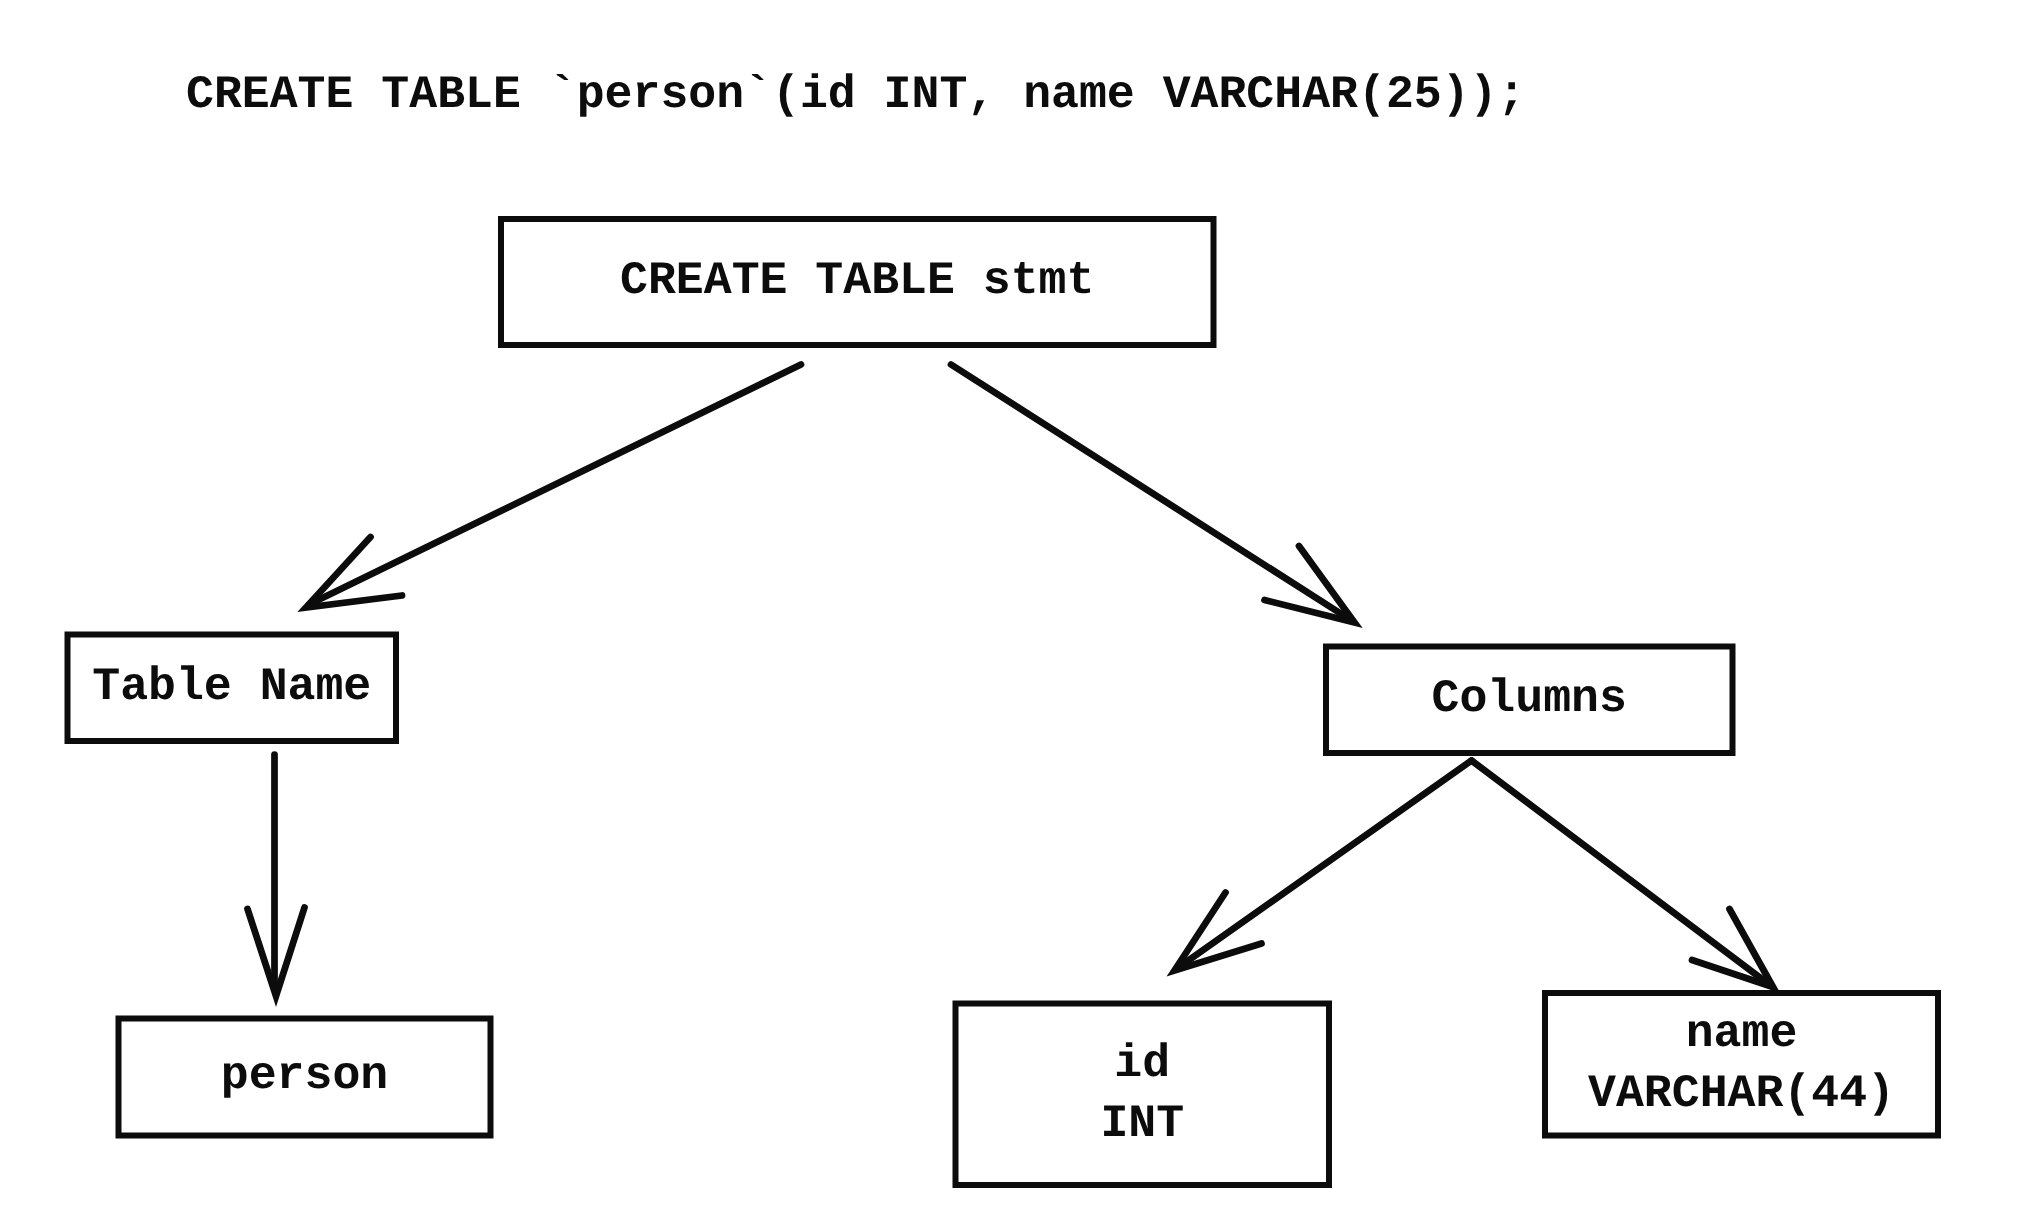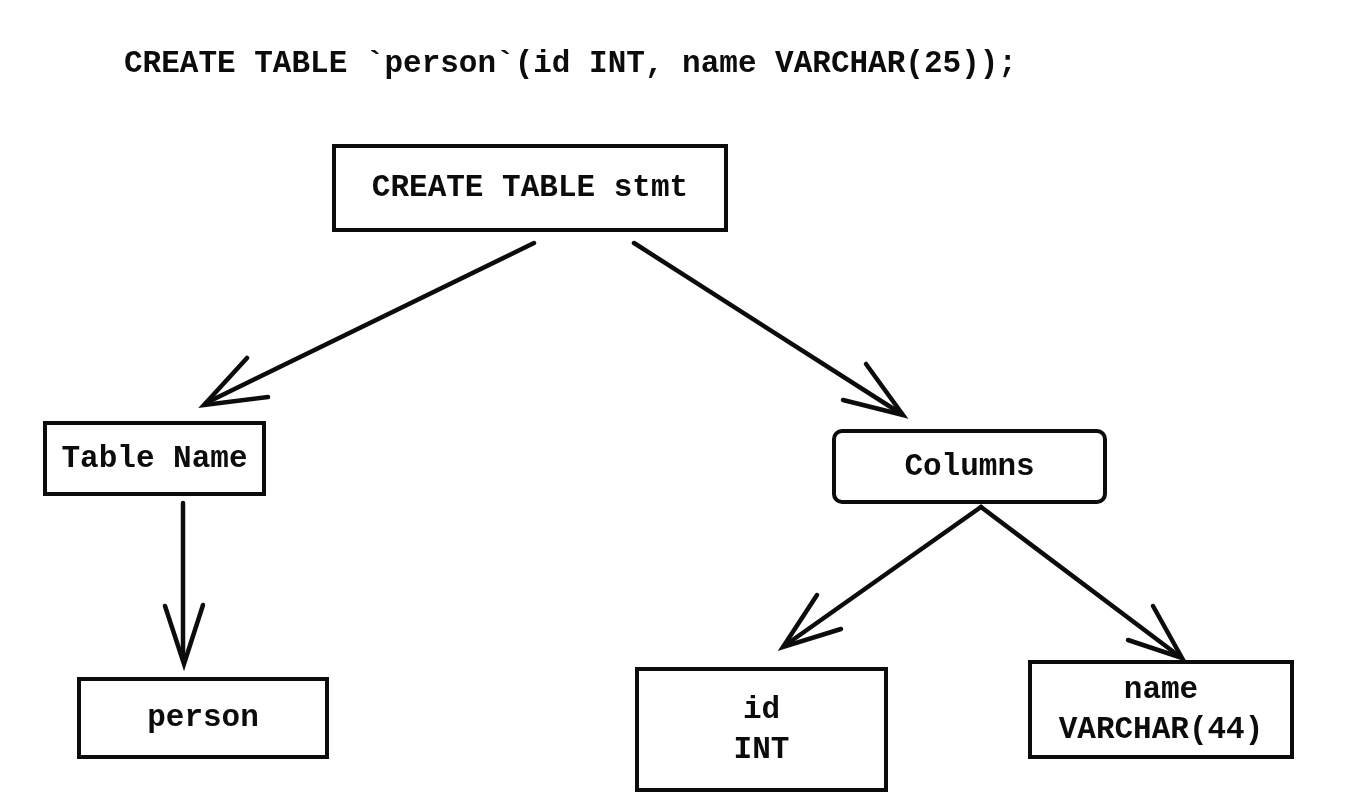--- a/index.html
+++ b/index.html
@@ -61,29 +61,29 @@
     <g>
       <path d="M981,507 L787,644"></path>
       <path d="M817,595 L783,647 L841,629"></path>
     </g>
     <g>
       <path d="M981,507 L1179,656"></path>
       <path d="M1153,606 L1182,658 L1128,640"></path>
     </g>
   </svg>
 
-  <div class="node" style="left:332px; top:144px; width:396px; height:88px;justify-content:center;">
+  <div class="node" style="left:332px; top:144px; width:479px; height:88px;justify-content:center;">
     <span>CREATE TABLE stmt</span>
   </div>
 
   <div class="node" style="left:43px; top:421px; width:223px; height:75px;">
     <span>Table Name</span>
   </div>
 
-  <div class="node" style="left:832px; top:429px; width:275px; height:75px;border-radius:10px;">
+  <div class="node" style="left:882px; top:429px; width:275px; height:75px;">
     <span>Columns</span>
   </div>
 
   <div class="node" style="left:57px; top:677px; width:252px; height:82px;margin-left:20px;">
     <span>person</span>
   </div>
 
   <div class="node" style="left:635px; top:667px; width:253px; height:125px;">
     <span>id</span>
     <span>INT</span>

